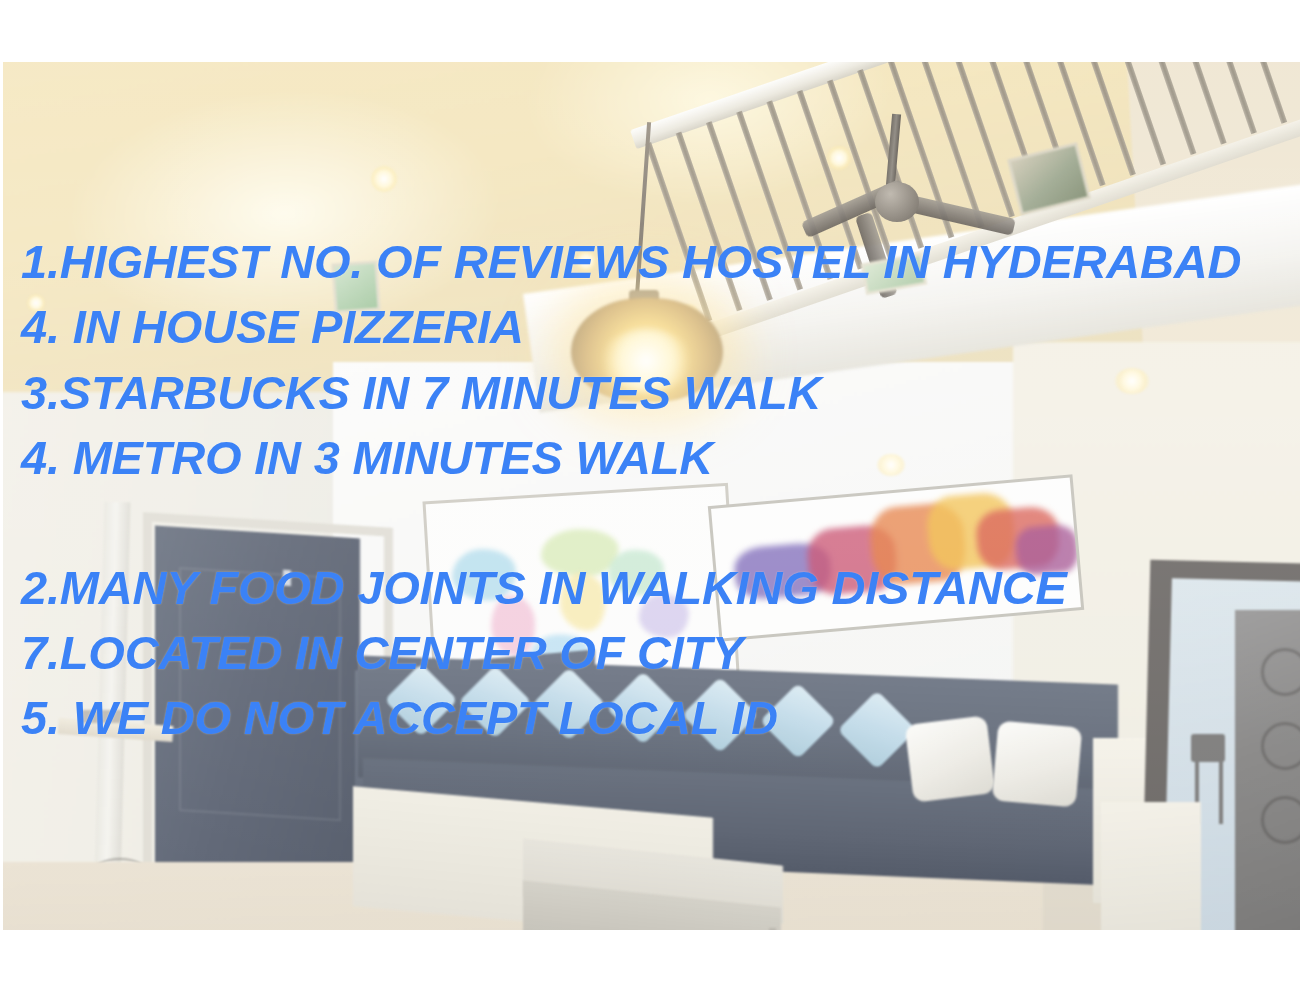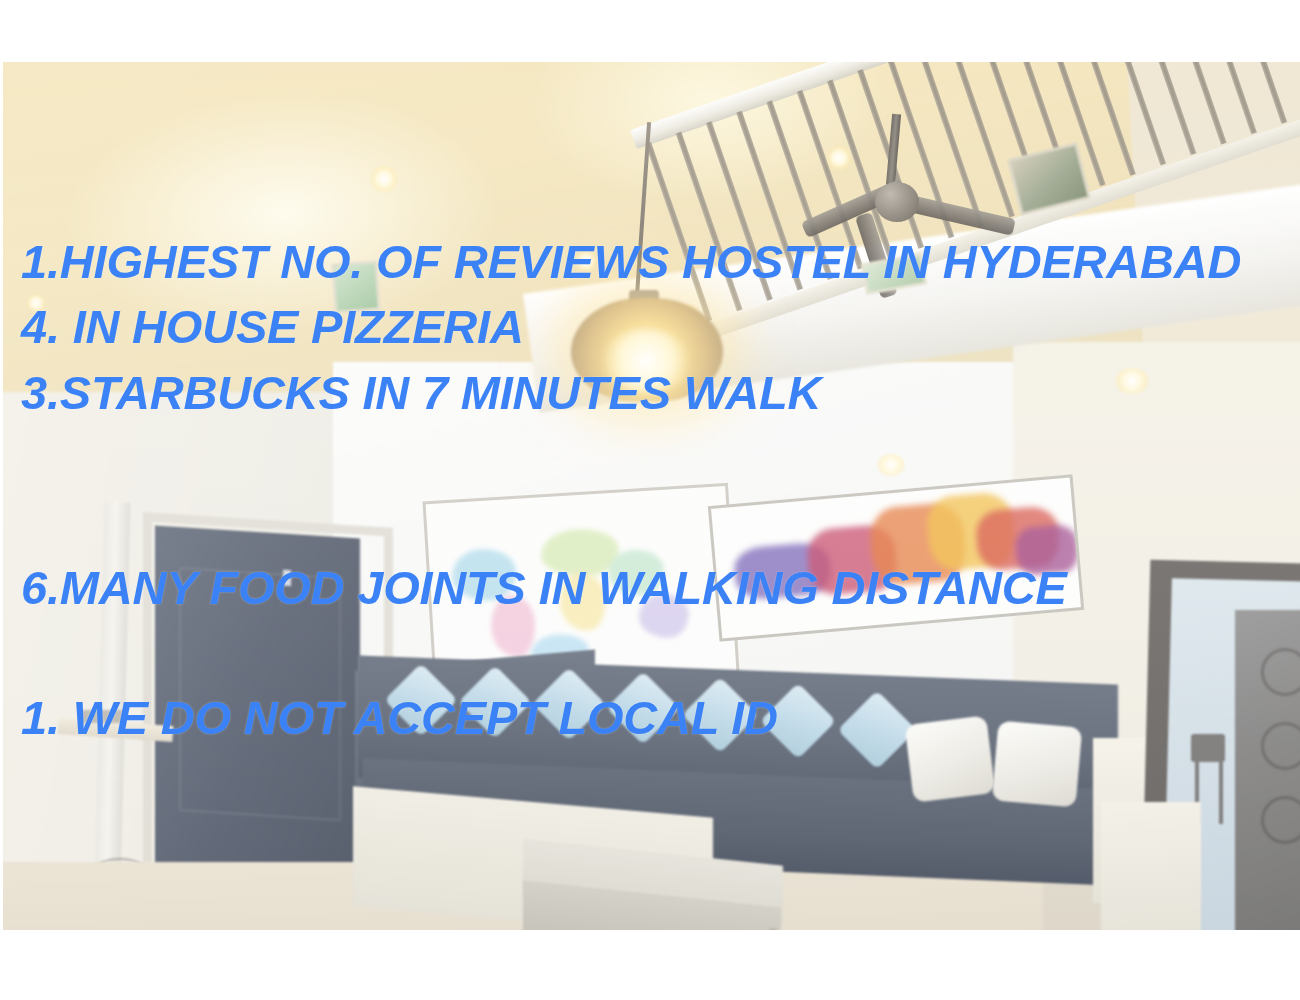--- a/index.html
+++ b/index.html
@@ -500,17 +500,19 @@
     </div>
     <div class="sideboard"></div>
 
     <div class="photo-wash"></div>
   </div>
 
   <div id="text-overlay">
     <div class="line" style="top:238px">1.HIGHEST NO. OF REVIEWS HOSTEL IN HYDERABAD</div>
     <div class="line" style="top:303px">4. IN HOUSE PIZZERIA</div>
     <div class="line" style="top:369px">3.STARBUCKS IN 7 MINUTES WALK</div>
-    <div class="line" style="top:564px">6.MANY FOOD JOINTS IN WALKING DISTANCE</div>
-    <div class="line" style="top:694px">1. WE DO NOT ACCEPT LOCAL ID</div>
+    <div class="line" style="top:434px">4. METRO IN 3 MINUTES WALK</div>
+    <div class="line" style="top:564px">2.MANY FOOD JOINTS IN WALKING DISTANCE</div>
+    <div class="line" style="top:629px">7.LOCATED IN CENTER OF CITY</div>
+    <div class="line" style="top:694px">5. WE DO NOT ACCEPT LOCAL ID</div>
   </div>
 
 </div>
 
 </body></html>

